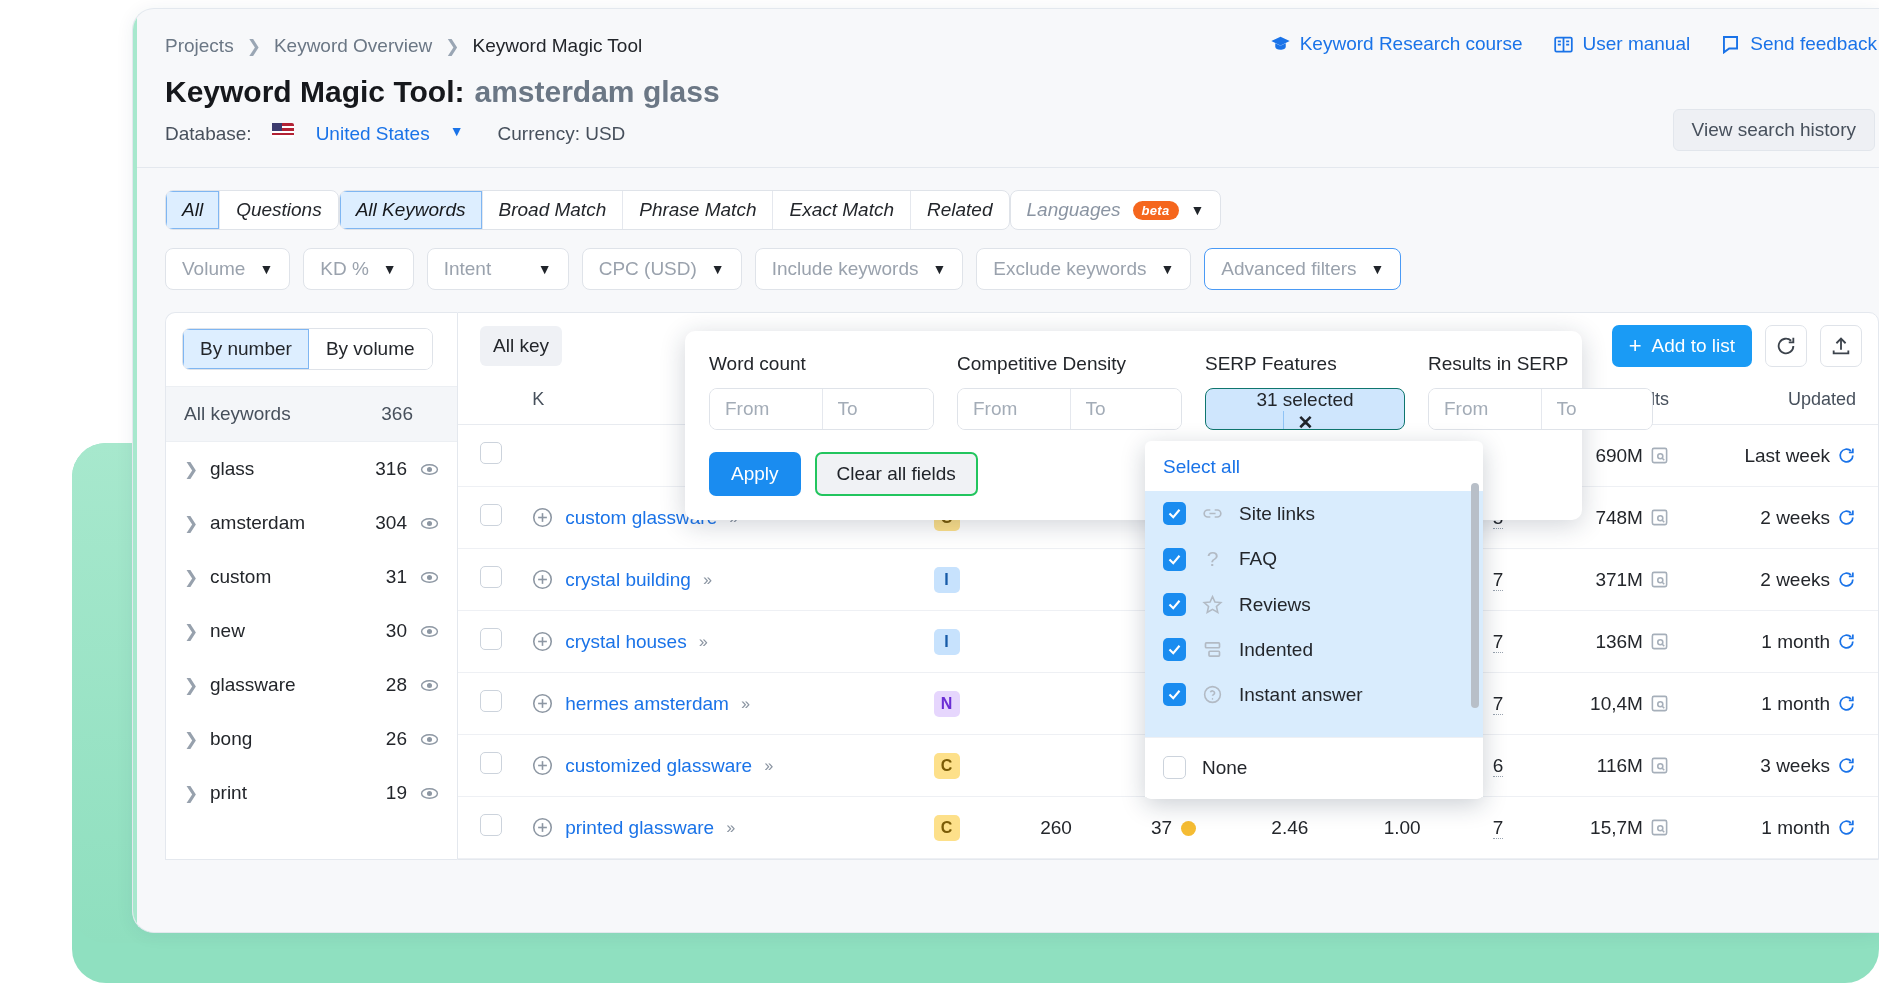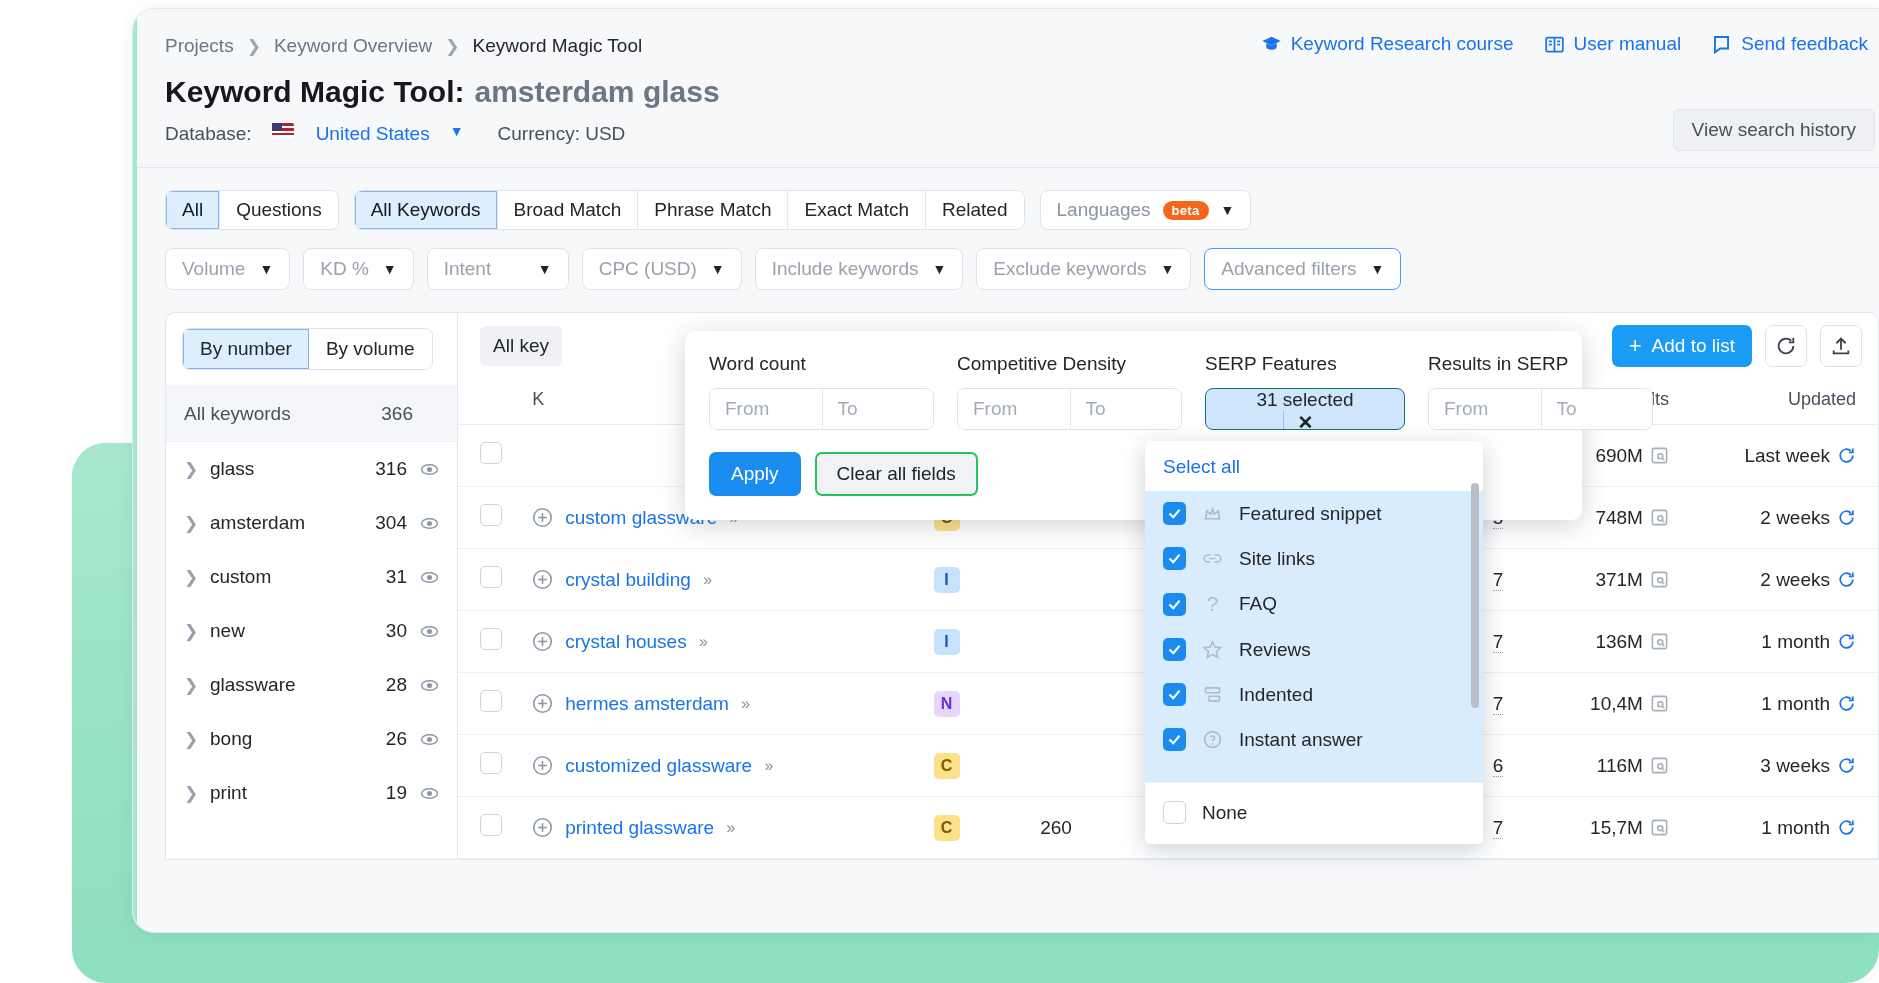--- a/index.html
+++ b/index.html
@@ -53,21 +53,21 @@
   .breadcrumb {
     display: flex; align-items: center; gap: 13px;
     padding-left: 32px;
     font-size: 19px; color: #6b7785;
   }
   .breadcrumb .crumb { white-space: nowrap; }
   .breadcrumb .crumb.last { color: #23262b; }
   .breadcrumb .sep { color: #9aa6b4; font-size: 17px; }
 
   .head-links {
-    position: absolute; right: 11px; top: 24px;
+    position: absolute; right: 2px; top: 24px;
     display: flex; align-items: center; gap: 30px;
     font-size: 19px; color: #1a73e8;
   }
   .head-link { display: flex; align-items: center; gap: 9px; white-space: nowrap; cursor: pointer; }
   .head-link svg { display: block; }
 
   .title-row {
     display: flex; align-items: baseline;
     padding: 18px 12px 0 32px; position: relative;
   }
@@ -95,22 +95,23 @@
   .flag::after{
     content:""; position:absolute; left:0; top:0; width:10px; height:8px; background:#3c3b6e;
   }
   .db-link { color:#1a73e8; cursor:pointer; }
   .caret { font-size: 14px; color:#1a73e8; }
 
   .hdr-divider { height:1px; background:#e4e8ee; margin-left: 4px; }
 
   
   .tabs-row {
-    display: flex; align-items: center; gap: 15px;
+    display: flex; align-items: center; 
     padding: 22px 0 0 32px;
+    font-style: italic;
   }
   .seg {
     display: flex; background:#fff; border:1px solid #dfe3e9; border-radius: 8px;
     overflow: hidden; height: 40px;
   }
   .seg .item {
     display:flex; align-items:center; padding: 0 16px;
     font-size: 19px; color:#23262b; cursor:pointer;
     border-right: 1px solid #e5e8ee; white-space: nowrap;
   }
@@ -799,31 +800,20 @@
       <button class="btn-apply">Apply</button>
       <button class="btn-clear">Clear all fields</button>
     </div>
   </div>
 
   <div class="serp-dd">
     <div class="dd-scroll"></div>
     <div class="selall">Select all</div>
     <div class="serp-list">
 
-      <div class="serp-opt">
-        <span class="cb">
-            <svg width="15" height="15" viewBox="0 0 24 24" fill="none" stroke="#fff" stroke-width="3.4">
-              <polyline points="4,12 10,18 20,6"></polyline>
-            </svg>
-          </span>
-        <svg width="21" height="21" viewBox="0 0 24 24" fill="none" stroke="#b2bac4" stroke-width="1.9">
-            <path d="M3 18h18M4 18l1.5-9 4.5 4 2-6 2 6 4.5-4L20 18"></path>
-          </svg>
-        <span>Featured snippet</span>
-      </div>
 
       <div class="serp-opt">
         <span class="cb">
             <svg width="15" height="15" viewBox="0 0 24 24" fill="none" stroke="#fff" stroke-width="3.4">
               <polyline points="4,12 10,18 20,6"></polyline>
             </svg>
           </span>
         <svg width="21" height="21" viewBox="0 0 24 24" fill="none" stroke="#b2bac4" stroke-width="1.9">
             <path d="M9.5 8h-3a4 4 0 0 0 0 8h3M14.5 8h3a4 4 0 0 1 0 8h-3M8.5 12h7"></path>
           </svg>

